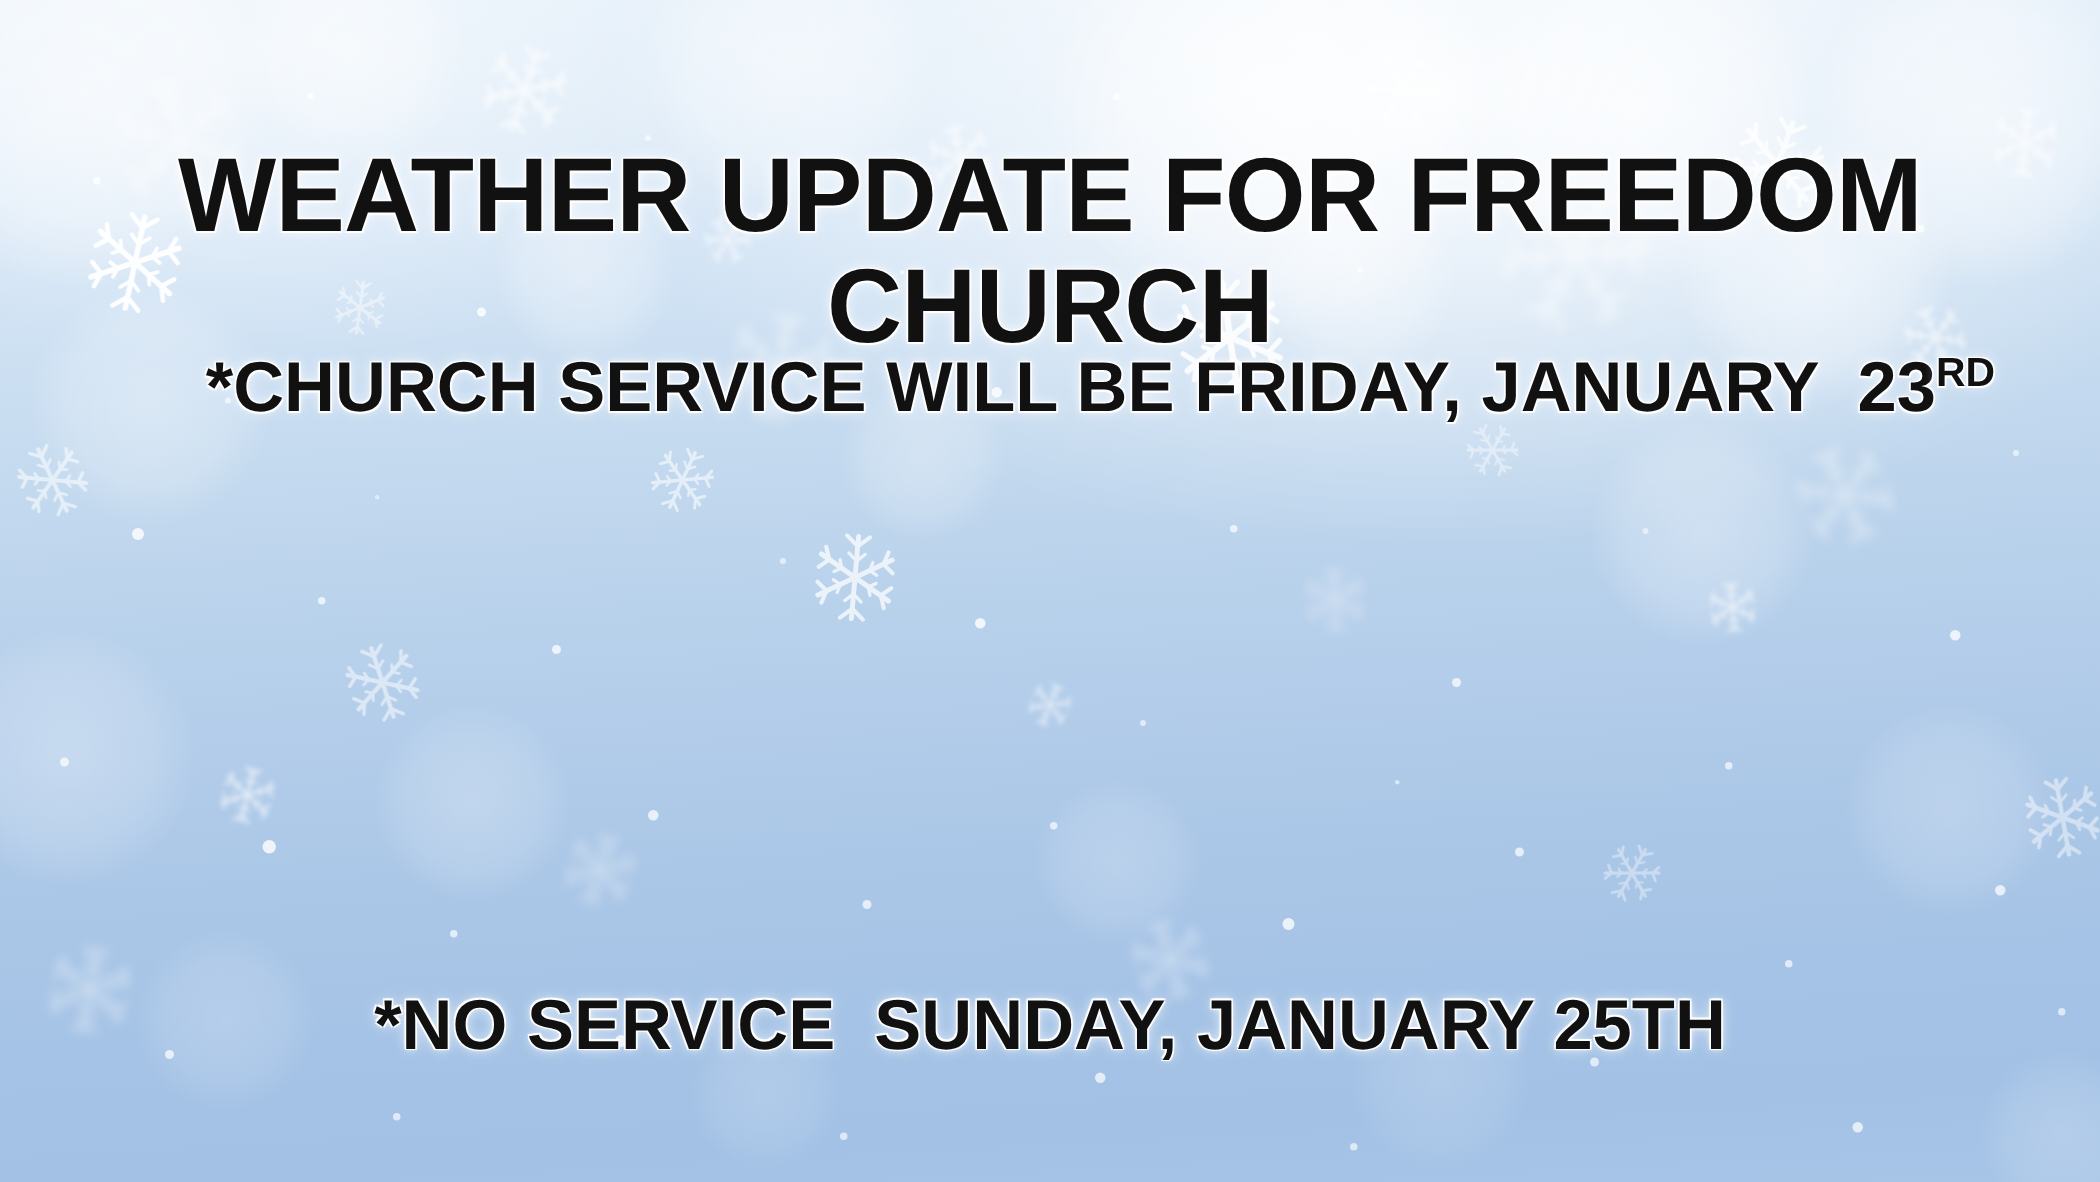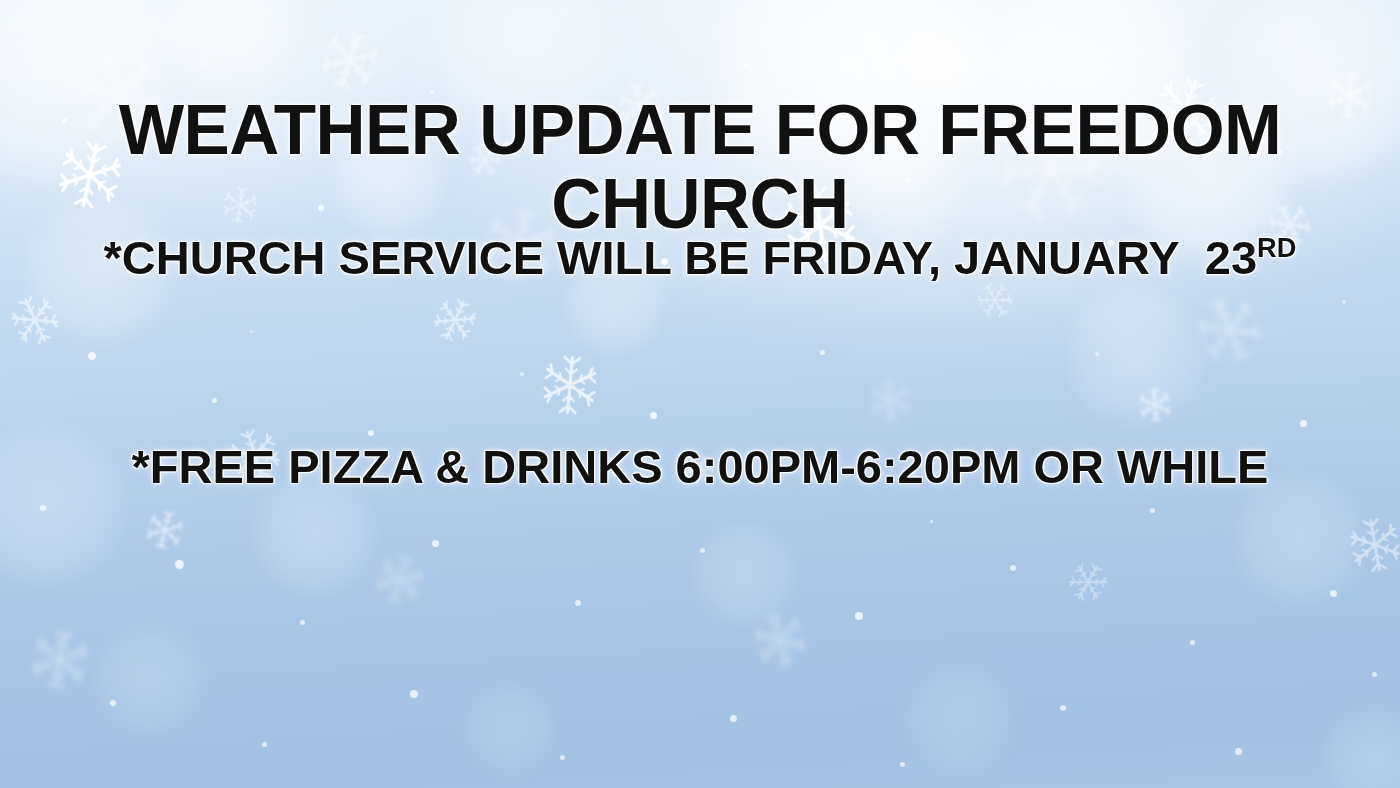--- a/index.html
+++ b/index.html
@@ -81,21 +81,21 @@
     letter-spacing: -0.5px;
     transform: scaleX(0.99);
   }
   .para {
     left: 70px;
     width: 1260px;
     font-size: 47px;
     line-height: 60px;
     letter-spacing: 0px;
   }
-  #para-service { top: 228px; }
+  #para-service { top: 228px; text-align: right; }
   #para-pizza   { top: 437px; }
   #para-sunday  { top: 653px; }
 
   .sup {
     font-size: 0.58em;
     vertical-align: super;
     line-height: 0;
     letter-spacing: 0;
   }
   .nb { white-space: pre; }
@@ -262,18 +262,21 @@
 
   <div class="content">
 
     <h1 class="headline">WEATHER UPDATE FOR FREEDOM CHURCH</h1>
 
     <div class="para" id="para-service">
       <span><span class="nb">*CHURCH SERVICE WILL BE FRIDAY, JANUARY  23</span><span class="sup">RD</span></span><br>
     </div>
 
     <div class="para" id="para-pizza">
-      <span>*FREE PIZZA &amp; DRINKS 6:00PM-6:20PM OR WHILE</span><br>
+      <br>
     </div>
 
+    <div class="para" id="para-sunday">
+      <span class="nb">*NO SERVICE  SUNDAY, JANUARY 25TH</span>
+    </div>
 
   </div>
 </div>
 
 </body></html>

